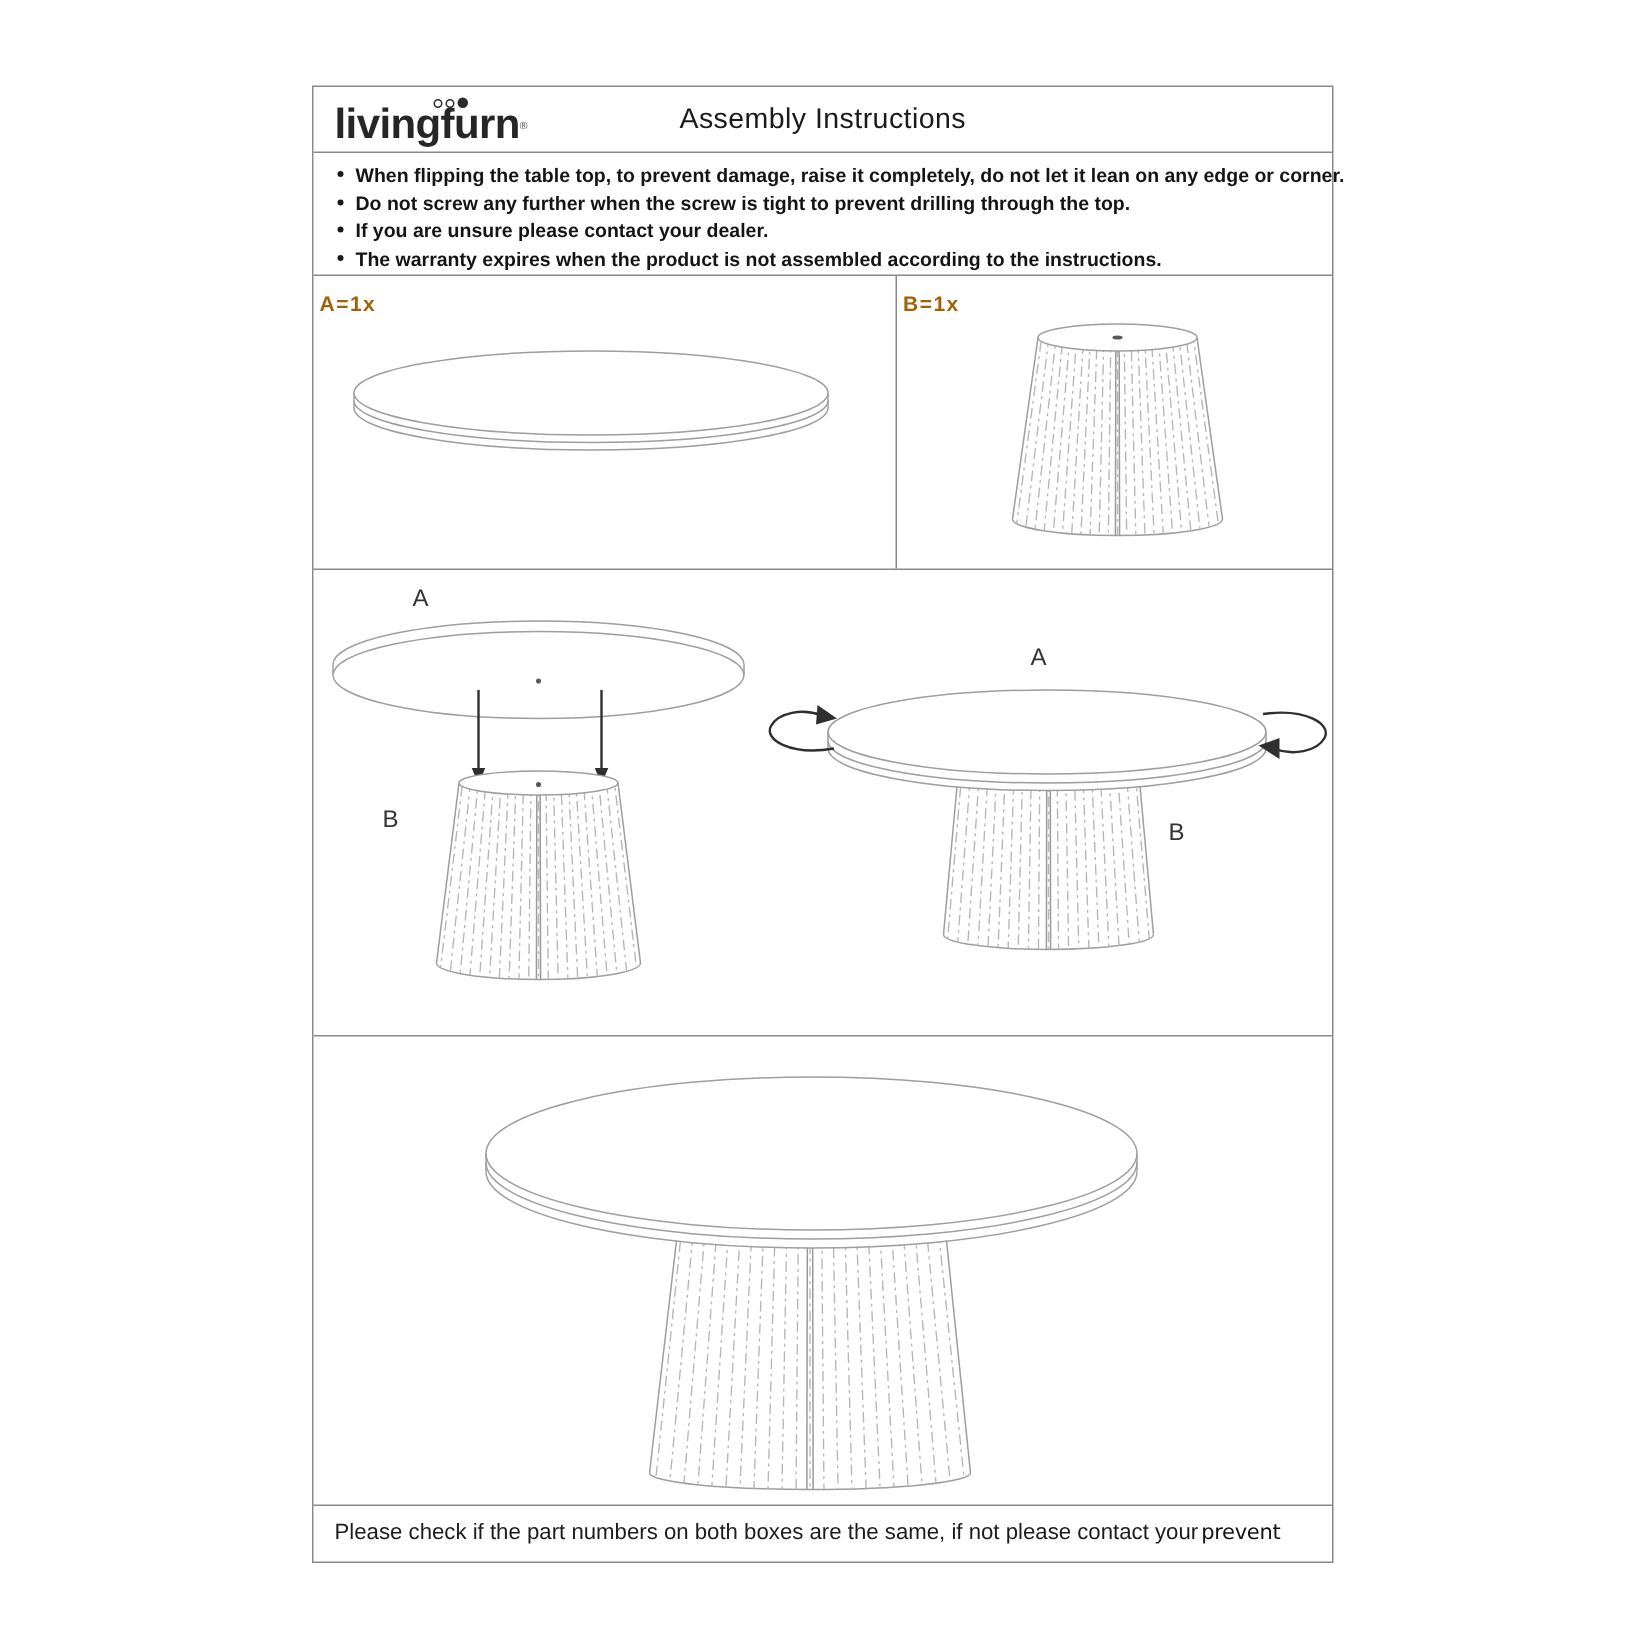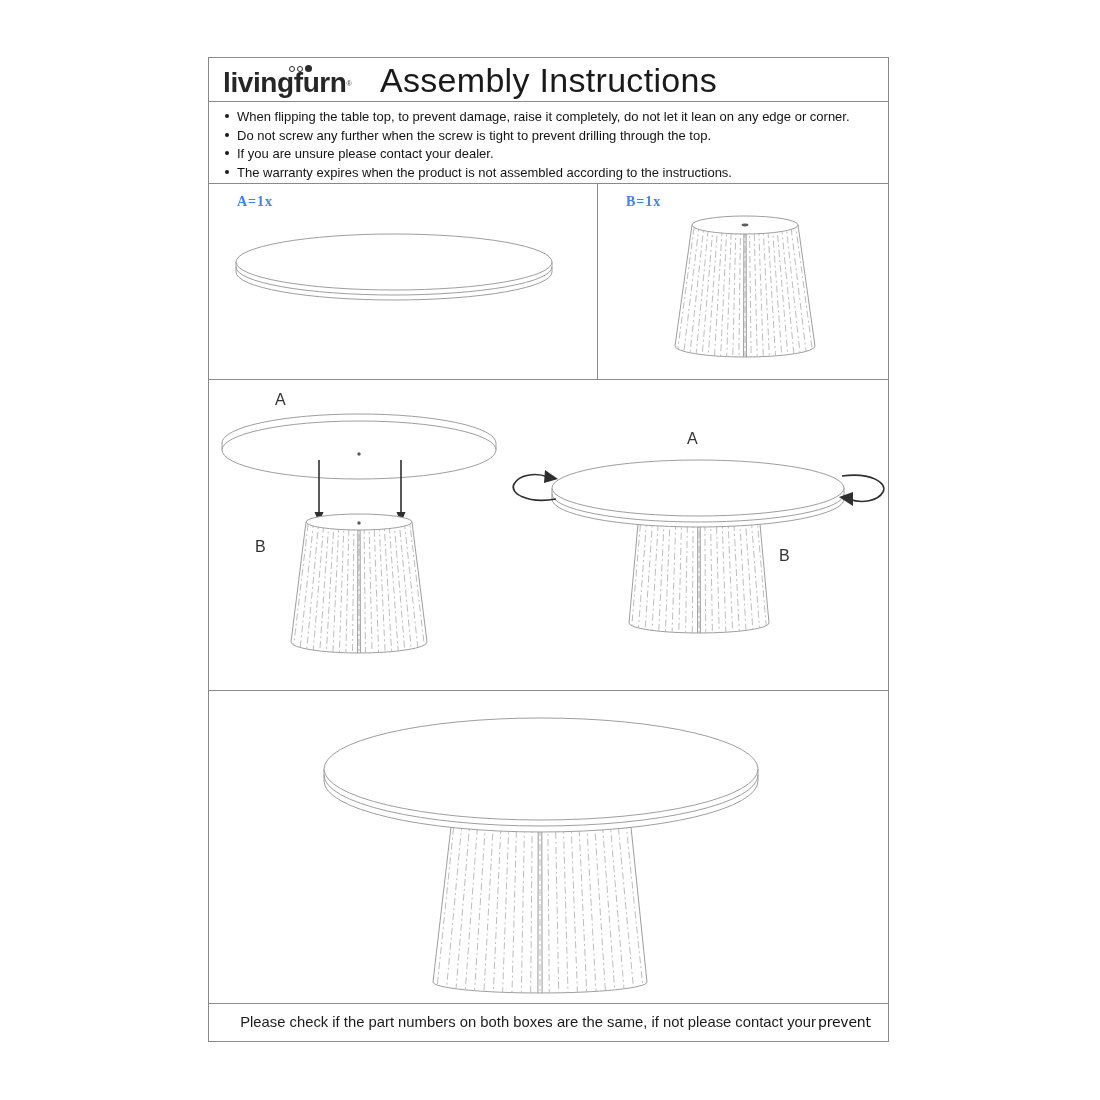--- a/index.html
+++ b/index.html
@@ -8,35 +8,35 @@
   .page{position:absolute;left:208px;top:57px;width:681px;height:985px;border:1px solid #8a8a8a;background:#fff;box-sizing:border-box;}
   .section{position:relative;box-sizing:border-box;border-bottom:1px solid #8a8a8a;}
   
   .header{height:44px;}
   .brand{position:absolute;left:14px;top:9px;height:32px;}
   .dots{position:absolute;left:66px;top:-2px;display:flex;gap:2px;align-items:center;}
   .dots .ring{display:block;width:4px;height:4px;border:1.5px solid #2b2b2b;border-radius:50%;}
   .dots .dot{display:block;width:7px;height:7px;background:#2b2b2b;border-radius:50%;}
   .brand-text{font-size:28px;font-weight:700;letter-spacing:-0.4px;color:#262626;line-height:32px;}
   .reg{font-size:7px;vertical-align:super;color:#444;}
-  .title{margin:0;text-align:center;font-size:34px;font-weight:400;letter-spacing:0.3px;color:#1a1a1a;line-height:44px;}
-  
-  .notes{height:82px;margin:0;padding:6px 0 0 14px;list-style:none;}
+  .title{margin:0;text-align:center;font-size:19px;font-weight:400;letter-spacing:0.3px;color:#1a1a1a;line-height:44px;}
+  
+  .notes{height:82px;margin:0;padding:6px 0 0 14px;list-style:none;font-weight:bold;}
   .note{position:relative;padding-left:14px;font-size:13px;line-height:18.5px;white-space:nowrap;color:#141414;}
   .note .bullet{position:absolute;left:2px;top:6px;width:4px;height:4px;border-radius:50%;background:#1a1a1a;}
   
   .panels{height:196px;display:flex;}
   .panel{position:relative;box-sizing:border-box;height:100%;}
   .panel-a{width:389px;border-right:1px solid #8a8a8a;}
   .panel-b{flex:1;}
-  .part-label{position:absolute;left:28px;top:10px;font-size:14px;font-weight:600;letter-spacing:1px;color:#3b82f6;z-index:2;font-family:Liberation Serif, serif;}
+  .part-label{position:absolute;left:4px;top:10px;font-size:14px;font-weight:600;letter-spacing:1px;color:#a16207;z-index:2;}
   
   .middle{height:311px;}
   .final{height:313px;}
-  .footer{height:36px;border-bottom:none;display:flex;align-items:center;padding-left:14px;white-space:nowrap;justify-content:center;}
+  .footer{height:36px;border-bottom:none;display:flex;align-items:center;padding-left:14px;white-space:nowrap;}
   .footer-text{font-size:14.8px;color:#1c1c1c;}
   .footer-dealer{font-family:"DejaVu Sans",sans-serif;font-size:14px;color:#111;margin-left:2px;letter-spacing:-0.2px;}
   .dlabel{position:absolute;font-size:16px;color:#333;z-index:2;}
   svg.fig{position:absolute;inset:0;width:100%;height:100%;display:block;}
   
   .face{fill:#ffffff;stroke:#9e9e9e;stroke-width:1;}
   .outline{fill:none;stroke:#9e9e9e;stroke-width:1;}
   .flute{stroke:#b5b5b5;stroke-width:0.9;stroke-dasharray:7 3 2 3;fill:none;}
   .seam{stroke:#9a9a9a;stroke-width:1;fill:none;}
   .hole{fill:#5a5a5a;stroke:none;}

